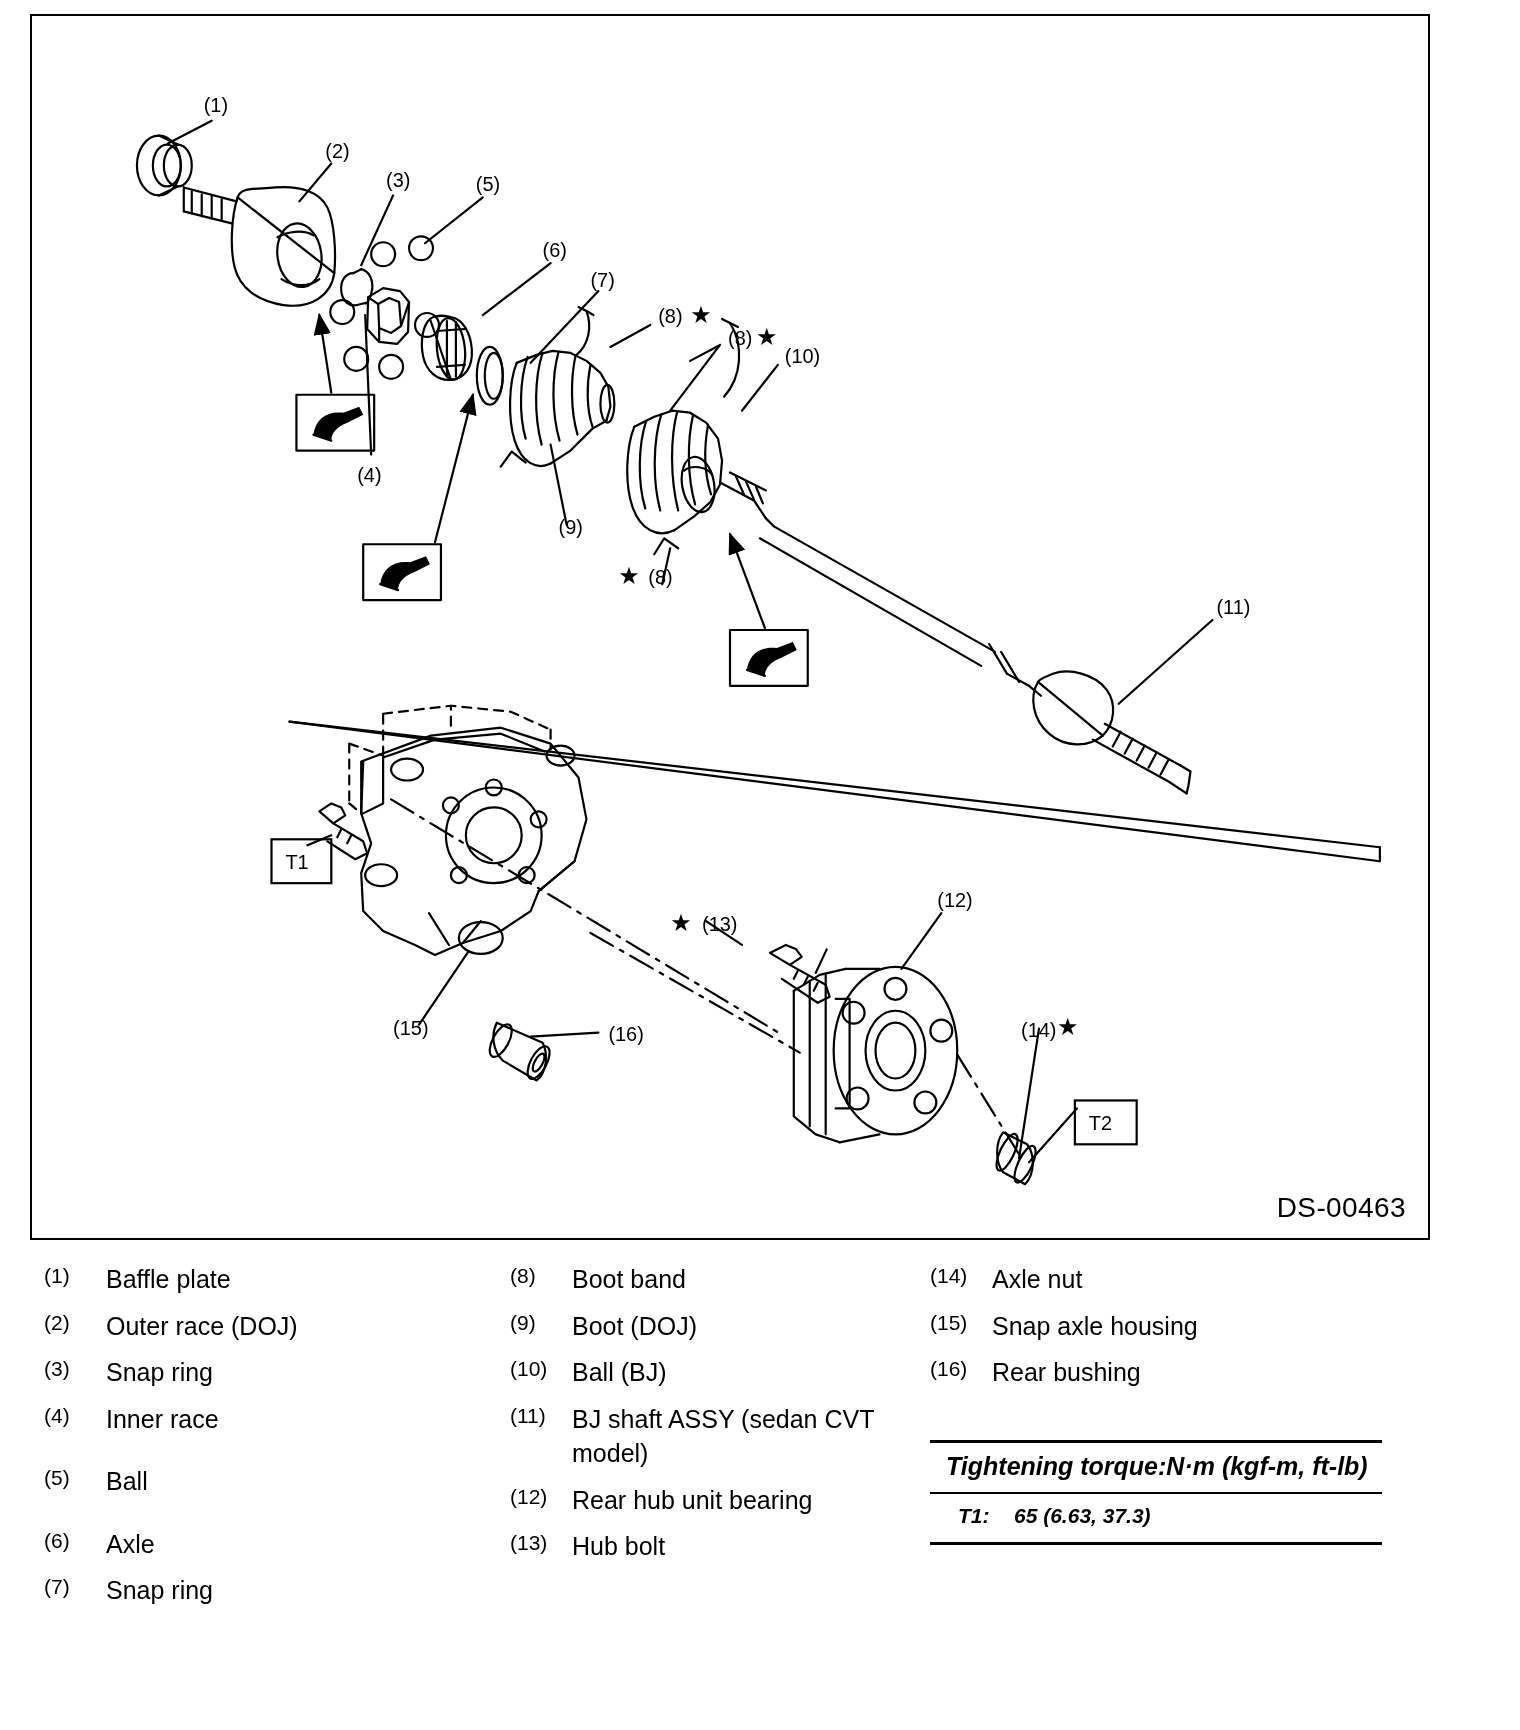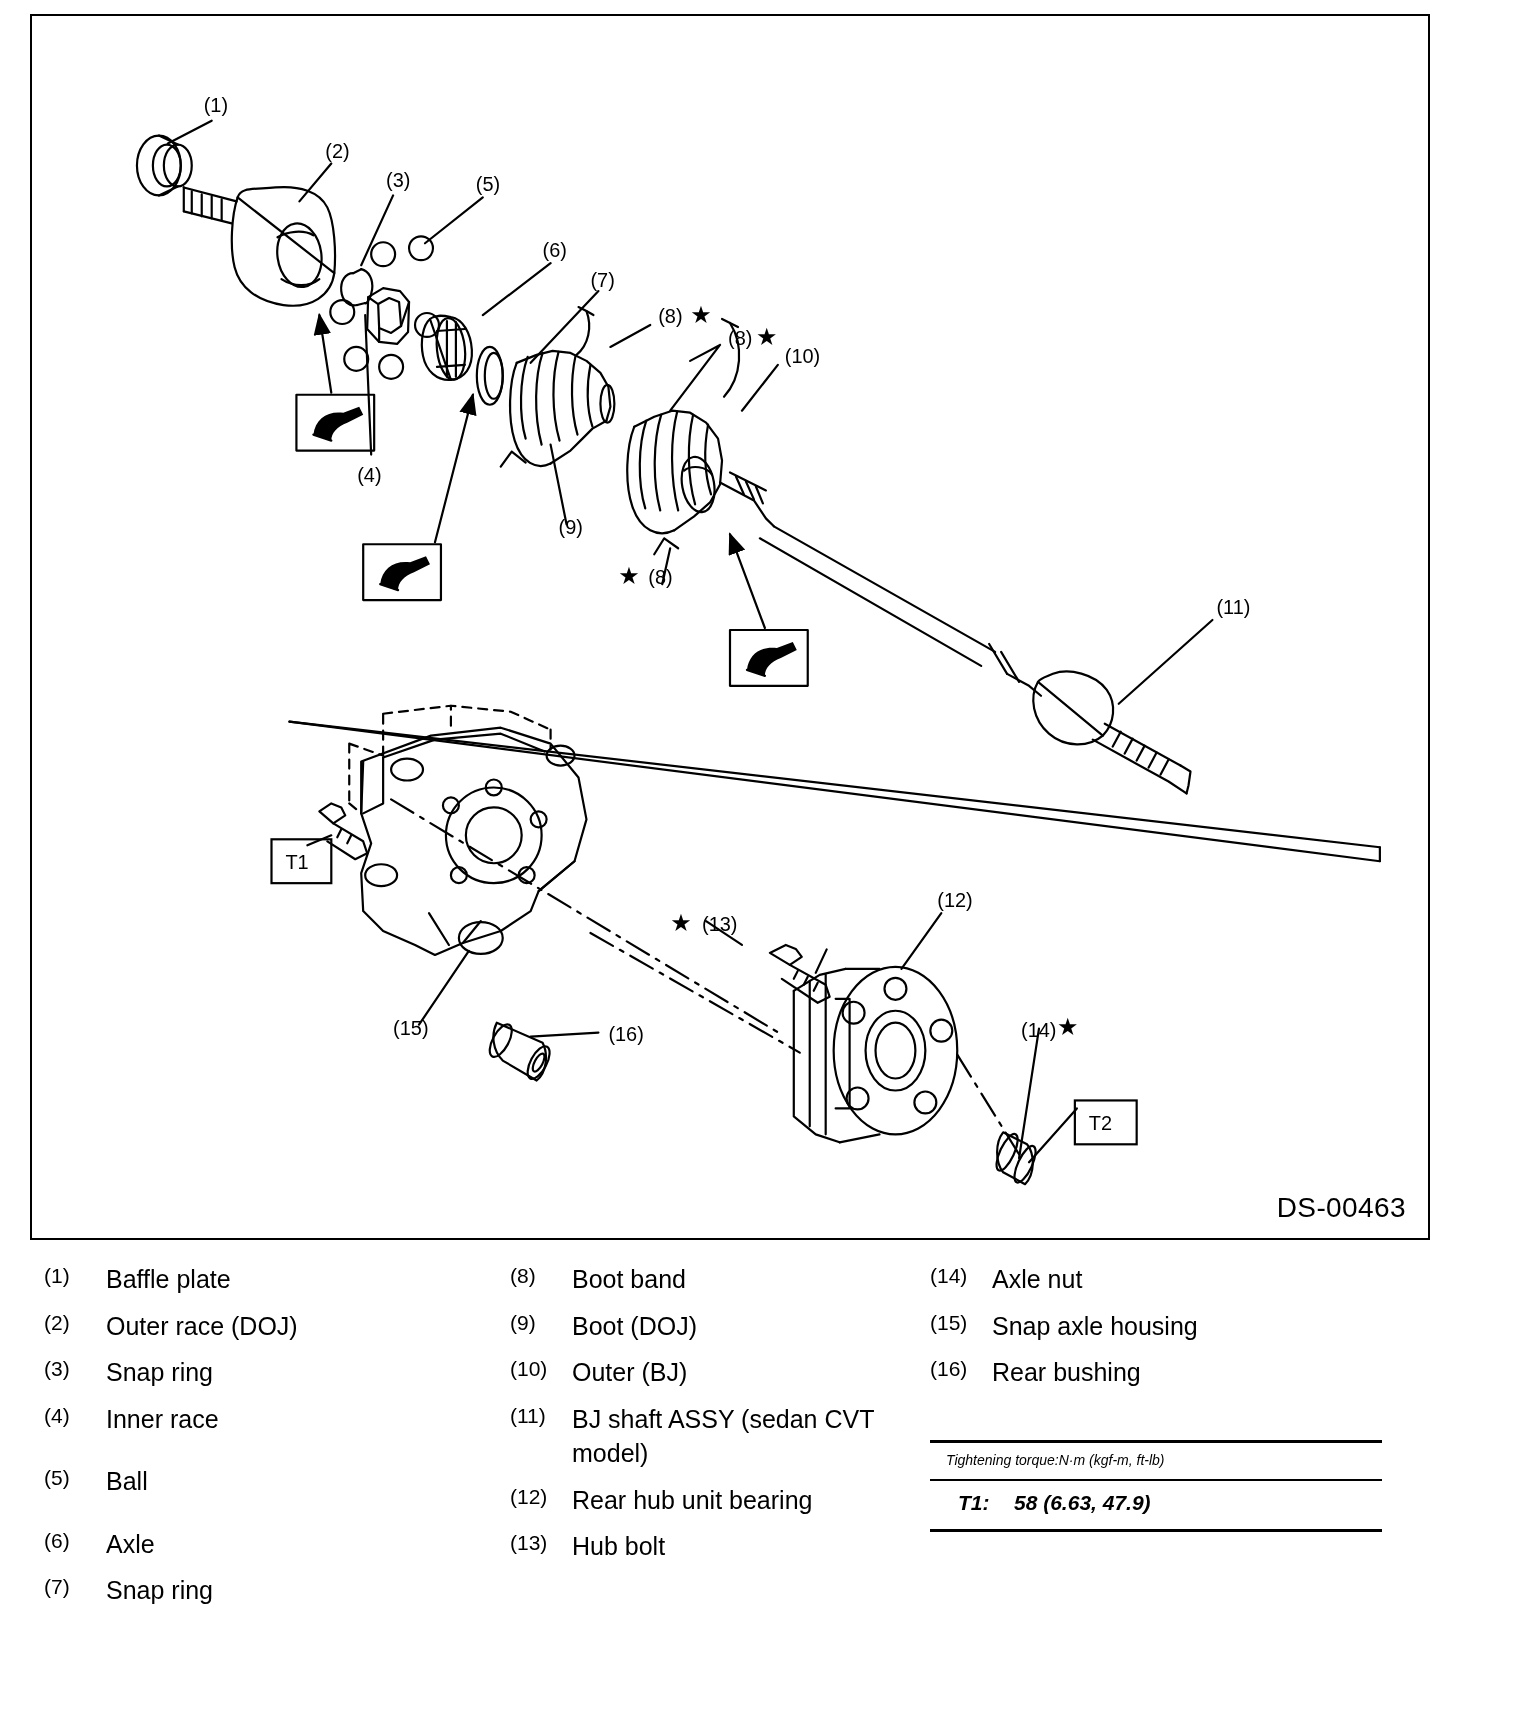--- a/index.html
+++ b/index.html
@@ -85,22 +85,22 @@
     position: absolute;
     left: 900px;
     top: 178px;
     width: 452px;
   }
   .torque-rule {
     border-top: 3px solid #000;
     width: 100%;
   }
   .torque-title {
-    font-size: 14px;
-    font-weight: normal;
+    font-size: 25px;
+    font-weight: bold;
     font-style: italic;
     padding: 9px 0 11px 16px;
   }
   .torque-rule-mid {
     border-top: 2px solid #000;
     width: 100%;
   }
   .torque-row {
     display: flex;
     font-size: 21px;
@@ -447,21 +447,21 @@
       <div class="legend-row">
         <span class="legend-num">(8)</span>
         <span class="legend-label">Boot band</span>
       </div>
       <div class="legend-row">
         <span class="legend-num">(9)</span>
         <span class="legend-label">Boot (DOJ)</span>
       </div>
       <div class="legend-row">
         <span class="legend-num">(10)</span>
-        <span class="legend-label">Outer (BJ)</span>
+        <span class="legend-label">Ball (BJ)</span>
       </div>
       <div class="legend-row tall">
         <span class="legend-num">(11)</span>
         <span class="legend-label">BJ shaft ASSY (sedan CVT model)</span>
       </div>
       <div class="legend-row">
         <span class="legend-num">(12)</span>
         <span class="legend-label">Rear hub unit bearing</span>
       </div>
       <div class="legend-row">
@@ -484,19 +484,19 @@
         <span class="legend-label">Rear bushing</span>
       </div>
     </div>
 
     <div class="torque">
       <div class="torque-rule"></div>
       <div class="torque-title">Tightening torque:N·m (kgf-m, ft-lb)</div>
       <div class="torque-rule-mid"></div>
       <div class="torque-row">
         <span class="torque-key">T1:</span>
-        <span class="torque-val">58 (6.63, 47.9)</span>
+        <span class="torque-val">65 (6.63, 37.3)</span>
       </div>
       <div class="torque-rule-bot"></div>
     </div>
 
   </div>
 </div>
 
 </body></html>

